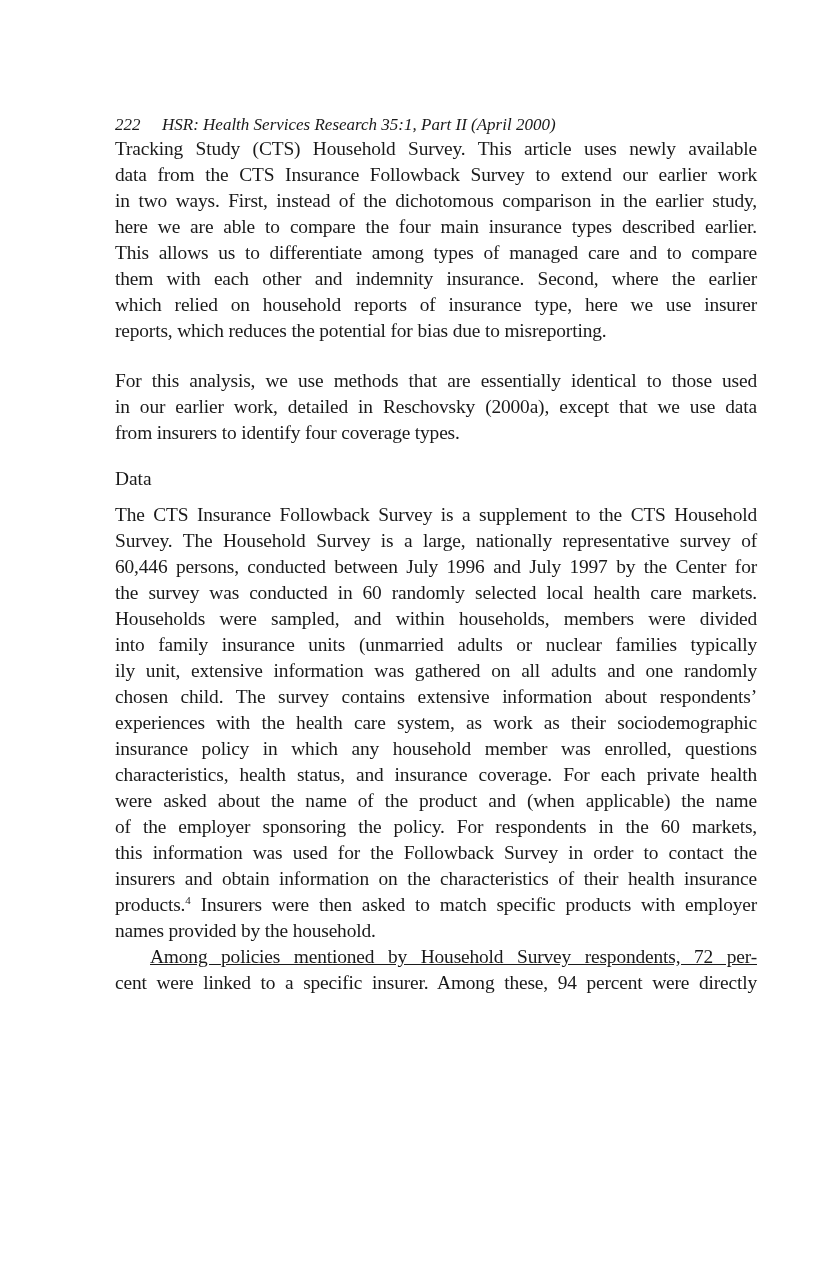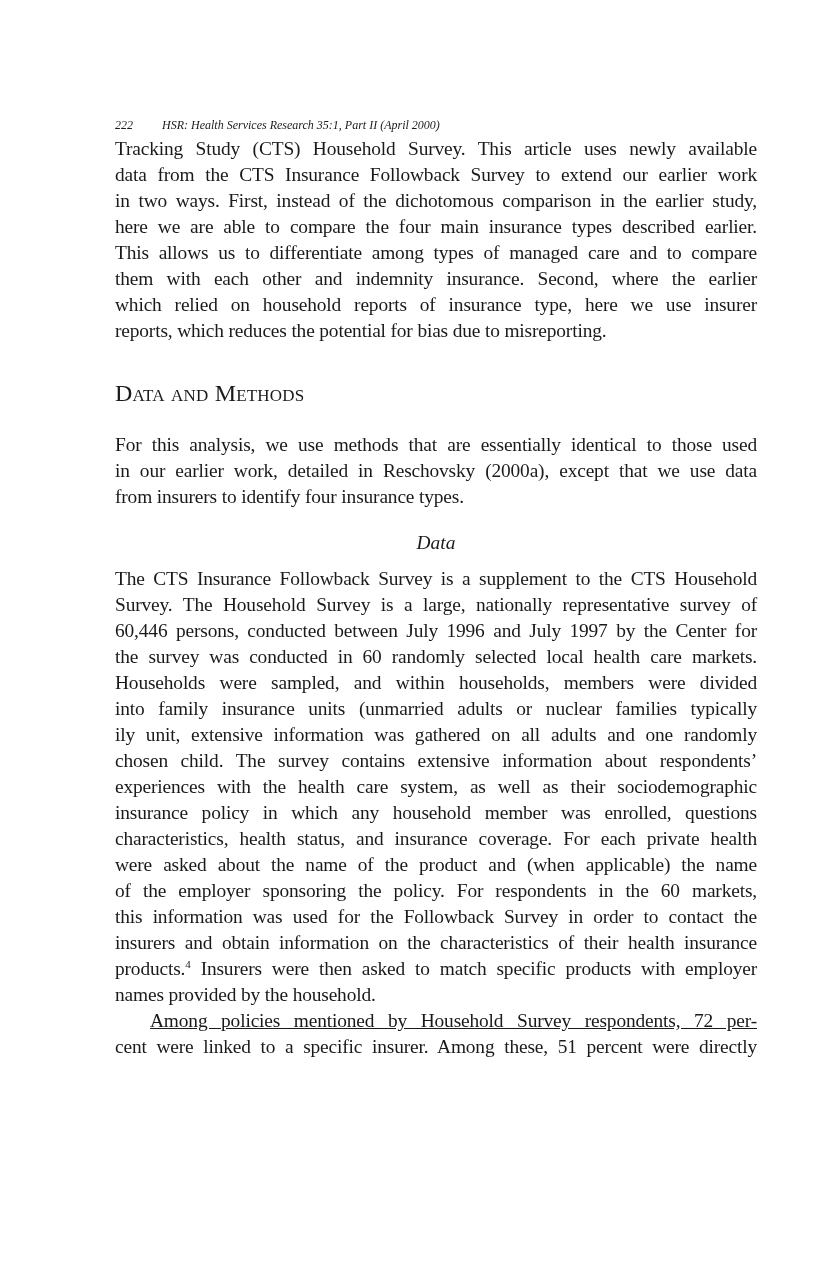--- a/index.html
+++ b/index.html
@@ -16,21 +16,21 @@
       color: #1a1a1a;
     }
     .page {
       position: absolute;
       left: 115px;
       top: 114px;
       width: 642px;
     }
     .running-head {
       font-style: italic;
-      font-size: 12px;
+      font-size: 17px;
       line-height: 22px;
       height: 22px;
       white-space: nowrap;
     }
     .running-head .pno {
       display: inline-block;
       width: 47px;
     }
     .body-text {
       font-size: 19.4px;
@@ -58,26 +58,24 @@
       line-height: 30px;
       margin-top: 34px;
       height: 30px;
       font-variant: small-caps;
       letter-spacing: 0.2px;
     }
     .para-after-heading {
       margin-top: 24px;
     }
     .subheading {
-      font-style: italic;
       font-size: 19.4px;
       line-height: 26px;
       margin-top: 20px;
       height: 26px;
-      text-align: center;
     }
     .para-after-sub {
       margin-top: 10px;
     }
     sup {
       font-size: 11px;
       line-height: 0;
       vertical-align: 7px;
     }
   </style>
@@ -94,45 +92,44 @@
     <span class="line">Tracking Study (CTS) Household Survey. This article uses newly available</span>
     <span class="line">data from the CTS Insurance Followback Survey to extend our earlier work</span>
     <span class="line">in two ways. First, instead of the dichotomous comparison in the earlier study,</span>
     <span class="line">here we are able to compare the four main insurance types described earlier.</span>
     <span class="line">This allows us to differentiate among types of managed care and to compare</span>
     <span class="line">them with each other and indemnity insurance. Second, where the earlier</span>
     <span class="line">which relied on household reports of insurance type, here we use insurer</span>
     <span class="line last">reports, which reduces the potential for bias due to misreporting.</span>
   </div>
 
-  <div class="section-heading">Data and Methods</div>
 
   <div class="body-text para-after-heading">
     <span class="line">For this analysis, we use methods that are essentially identical to those used</span>
     <span class="line">in our earlier work, detailed in Reschovsky (2000a), except that we use data</span>
-    <span class="line last">from insurers to identify four insurance types.</span>
+    <span class="line last">from insurers to identify four coverage types.</span>
   </div>
 
   <div class="subheading">Data</div>
 
   <div class="body-text para-after-sub">
     <span class="line">The CTS Insurance Followback Survey is a supplement to the CTS Household</span>
     <span class="line">Survey. The Household Survey is a large, nationally representative survey of</span>
     <span class="line">60,446 persons, conducted between July 1996 and July 1997 by the Center for</span>
     <span class="line">the survey was conducted in 60 randomly selected local health care markets.</span>
     <span class="line">Households were sampled, and within households, members were divided</span>
     <span class="line">into family insurance units (unmarried adults or nuclear families typically</span>
     <span class="line">ily unit, extensive information was gathered on all adults and one randomly</span>
     <span class="line">chosen child. The survey contains extensive information about respondents’</span>
-    <span class="line">experiences with the health care system, as well as their sociodemographic</span>
+    <span class="line">experiences with the health care system, as work as their sociodemographic</span>
     <span class="line">insurance policy in which any household member was enrolled, questions</span>
     <span class="line">characteristics, health status, and insurance coverage. For each private health</span>
     <span class="line">were asked about the name of the product and (when applicable) the name</span>
     <span class="line">of the employer sponsoring the policy. For respondents in the 60 markets,</span>
     <span class="line">this information was used for the Followback Survey in order to contact the</span>
     <span class="line">insurers and obtain information on the characteristics of their health insurance</span>
     <span class="line"><span>products.</span><sup>4</sup><span> Insurers were then asked to match specific products with employer</span></span>
     <span class="line last">names provided by the household.</span>
     <span class="line indent">Among policies mentioned by Household Survey respondents, 72 per-</span>
-    <span class="line">cent were linked to a specific insurer. Among these, 51 percent were directly</span>
+    <span class="line">cent were linked to a specific insurer. Among these, 94 percent were directly</span>
   </div>
 
 </div>
 
 </body></html>

